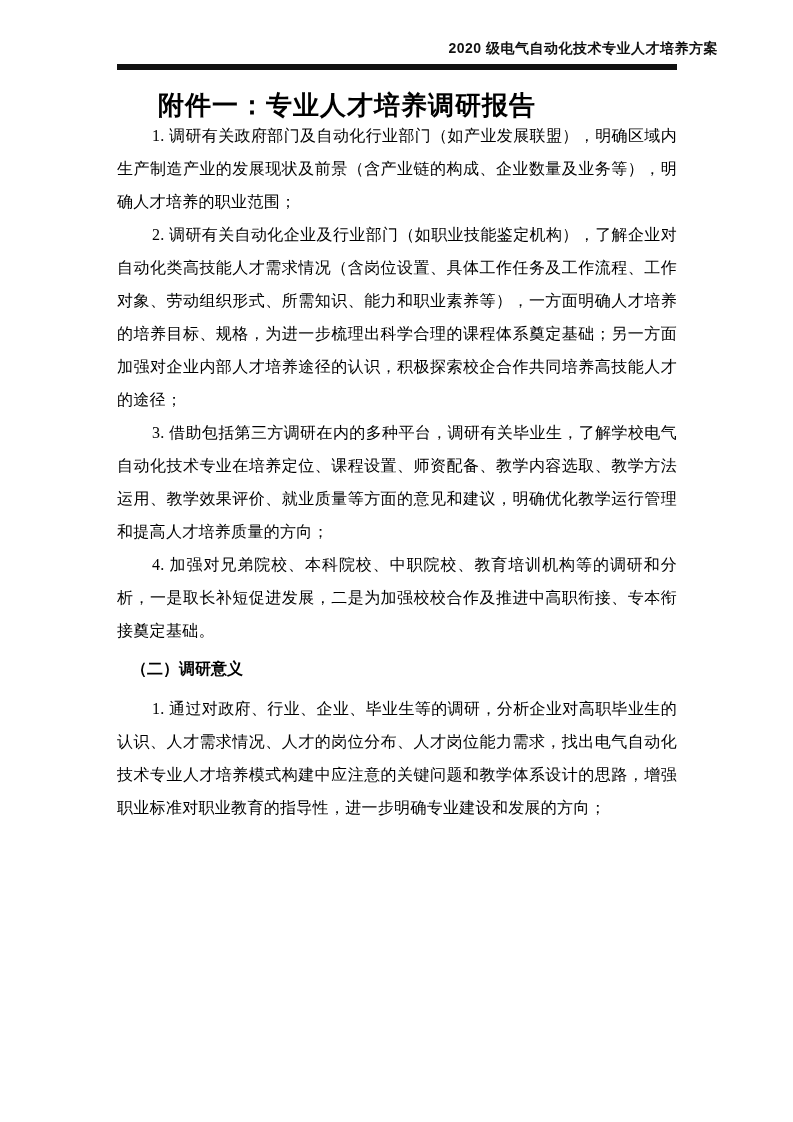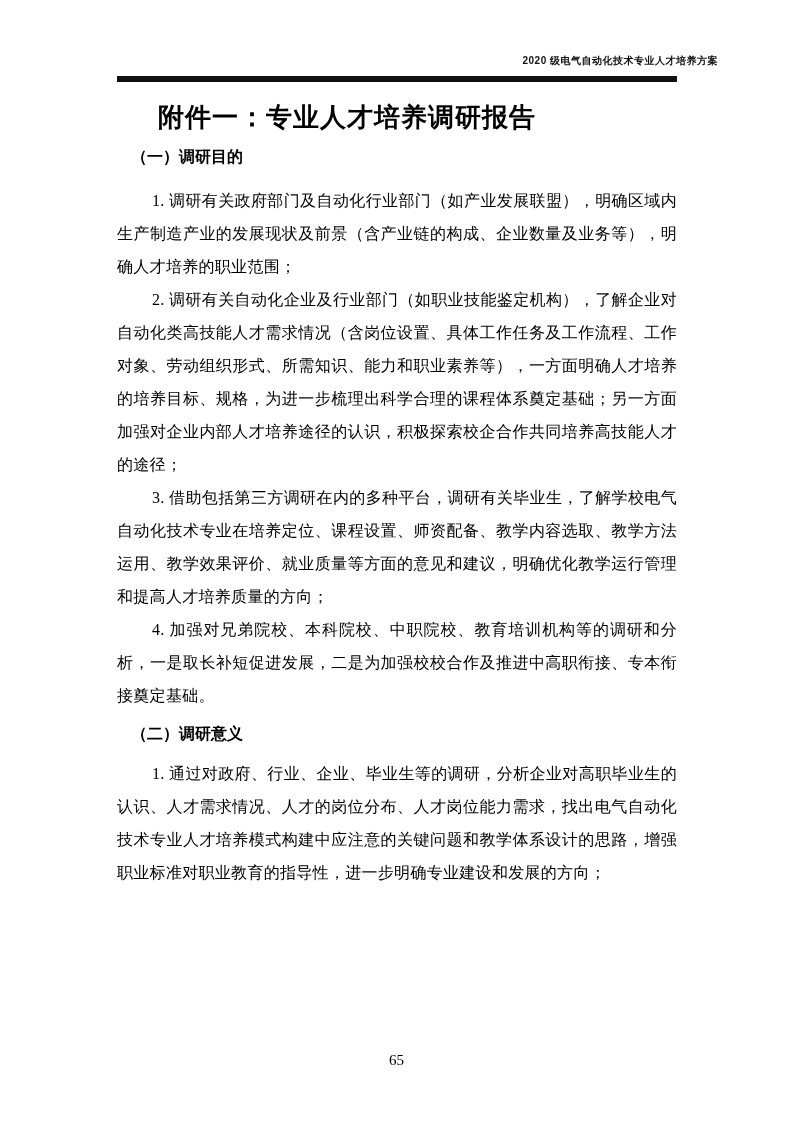--- a/index.html
+++ b/index.html
@@ -12,26 +12,26 @@
     color: #000000;
     overflow: hidden;
     font-family: "Liberation Serif", "DejaVu Serif", serif;
   }
   .column {
     position: relative;
     margin-left: 117px;
     width: 560px;
   }
   .header-text {
-    padding-top: 52px;
+    padding-top: 40px;
     text-align: right;
     margin-right: -41px;
     font-family: "Liberation Sans", "DejaVu Sans", sans-serif;
     font-weight: bold;
-    font-size: 10px;
+    font-size: 14px;
     line-height: 17px;
     color: #111111;
     letter-spacing: 0.5px;
   }
   .header-rule {
     margin-top: 7px;
     height: 2px;
     border-top: 3px solid #111111;
     border-bottom: 3px solid #111111;
   }
@@ -86,29 +86,25 @@
 
 <div class="page">
   <div class="column">
 
     <div class="header-text">2020 级电气自动化技术专业人才培养方案</div>
     <div class="header-rule"></div>
 
     <h1 class="doc-title">附件一：专业人才培养调研报告</h1>
 
 
-    <h3 class="sub-heading">（一）调研目的</h3>
 
     <p class="body-para">1. 调研有关政府部门及自动化行业部门（如产业发展联盟），明确区域内生产制造产业的发展现状及前景（含产业链的构成、企业数量及业务等），明确人才培养的职业范围；</p>
     <p class="body-para">2. 调研有关自动化企业及行业部门（如职业技能鉴定机构），了解企业对自动化类高技能人才需求情况（含岗位设置、具体工作任务及工作流程、工作对象、劳动组织形式、所需知识、能力和职业素养等），一方面明确人才培养的培养目标、规格，为进一步梳理出科学合理的课程体系奠定基础；另一方面加强对企业内部人才培养途径的认识，积极探索校企合作共同培养高技能人才的途径；</p>
     <p class="body-para">3. 借助包括第三方调研在内的多种平台，调研有关毕业生，了解学校电气自动化技术专业在培养定位、课程设置、师资配备、教学内容选取、教学方法运用、教学效果评价、就业质量等方面的意见和建议，明确优化教学运行管理和提高人才培养质量的方向；</p>
     <p class="body-para">4. 加强对兄弟院校、本科院校、中职院校、教育培训机构等的调研和分析，一是取长补短促进发展，二是为加强校校合作及推进中高职衔接、专本衔接奠定基础。</p>
 
     <h3 class="sub-heading second">（二）调研意义</h3>
 
     <p class="body-para">1. 通过对政府、行业、企业、毕业生等的调研，分析企业对高职毕业生的认识、人才需求情况、人才的岗位分布、人才岗位能力需求，找出电气自动化技术专业人才培养模式构建中应注意的关键问题和教学体系设计的思路，增强职业标准对职业教育的指导性，进一步明确专业建设和发展的方向；</p>
 
   </div>
 
-  <div class="page-footer">
-    <span>65</span>
-  </div>
 </div>
 
 </body></html>

